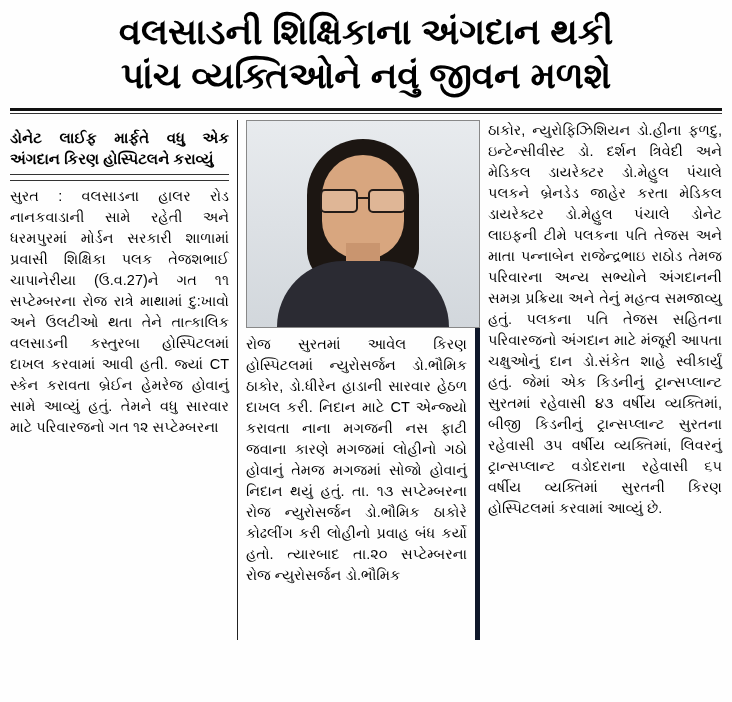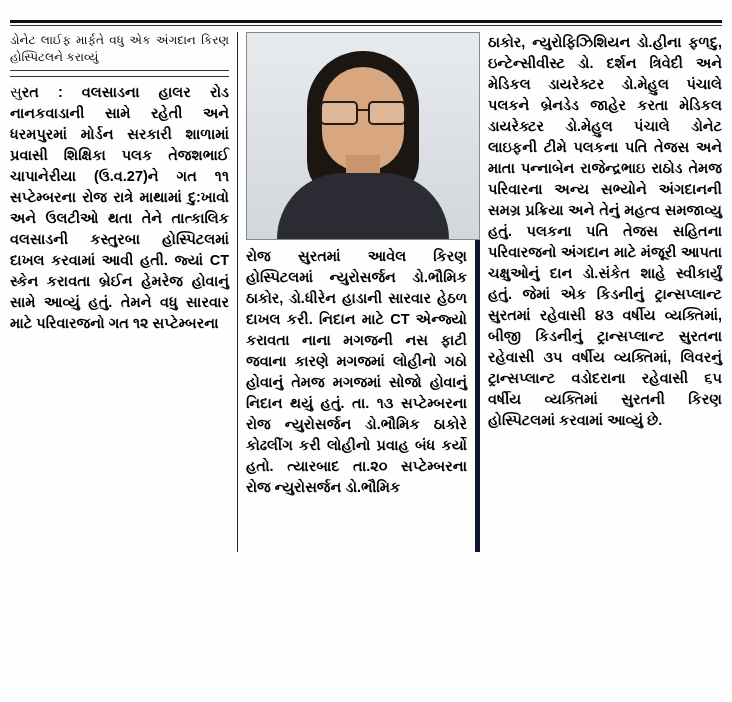--- a/index.html
+++ b/index.html
@@ -64,35 +64,34 @@
   .col-mid {
     width: 242px;
     padding: 0 8px;
     border-right: 5px solid #0f172a;
   }
   .col-right {
     width: 242px;
     padding-left: 8px;
   }
   .subhead {
-    font-weight: normal;
-    font-size: 12px;
+    font-weight: bold;
+    font-size: 15px;
     line-height: 1.38;
-    margin: 0 0 2px 0;
+    margin: 8px 0 2px 0;
   }
   .sub-rule {
     border-top: 1px solid #333;
     margin: 5px 0 5px 0;
   }
   .body-text {
     margin: 0;
     font-size: 14.5px;
     line-height: 1.45;
     text-align: justify;
-    font-weight: bold;
   }
   .body-text.first::first-letter {
     font-weight: normal;
   }
   .photo-wrap {
     width: 232px;
     margin: 0 auto 6px auto;
   }
   .photo {
     width: 232px;
@@ -174,20 +173,22 @@
     height: 26px;
     background: #c9956f;
   }
 </style>
 </head>
 <body>
 
 <div class="page">
 
   <div class="headline">
+    <span class="line">વલસાડની શિક્ષિકાના અંગદાન થકી</span>
+    <span class="line">પાંચ વ્યક્તિઓને નવું જીવન મળશે</span>
   </div>
 
   <div class="rule-thick"></div>
   <div class="rule-thin"></div>
 
   <div class="cols">
 
     <div class="col col-left">
       <div class="subhead">ડોનેટ લાઈફ માર્ફતે વધુ એક અંગદાન કિરણ હોસ્પિટલને કરાવ્યું</div>
       <div class="sub-rule"></div>

